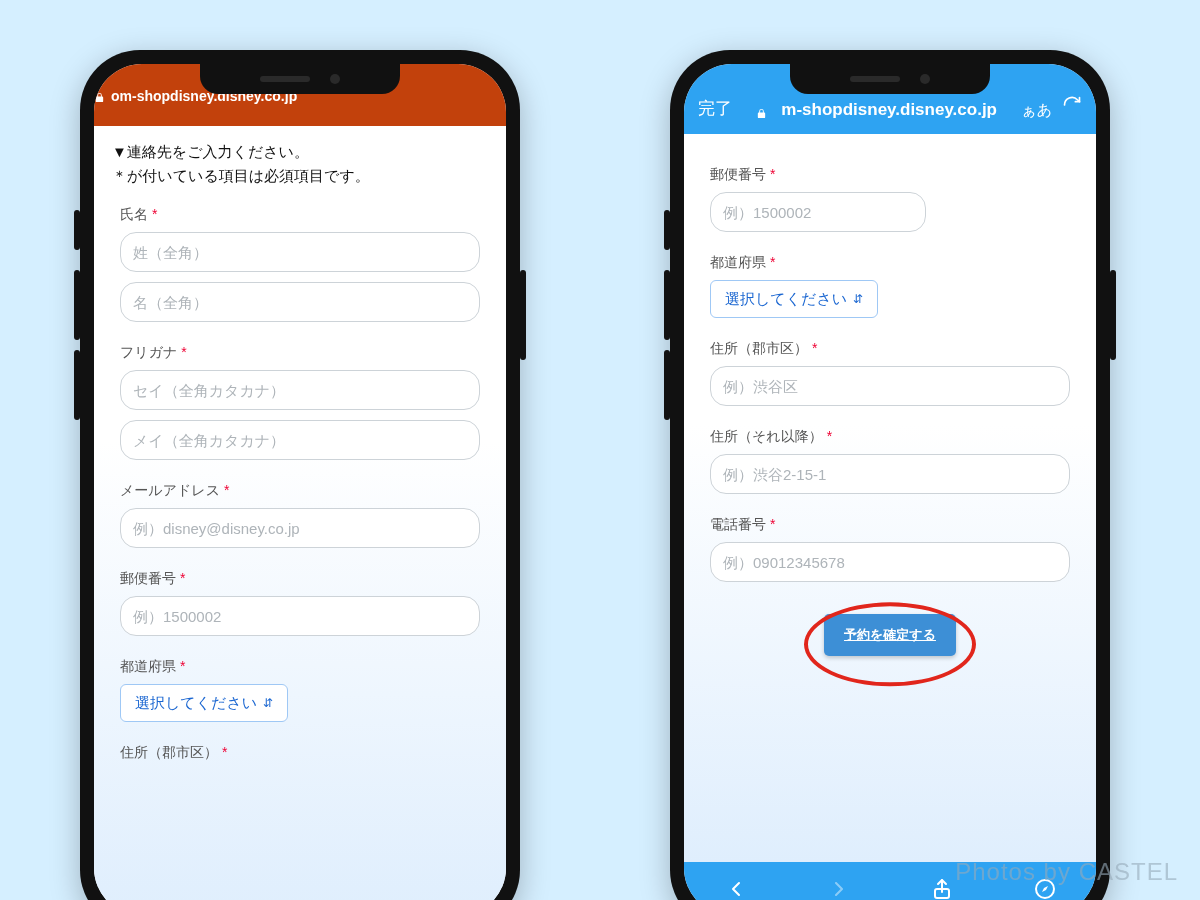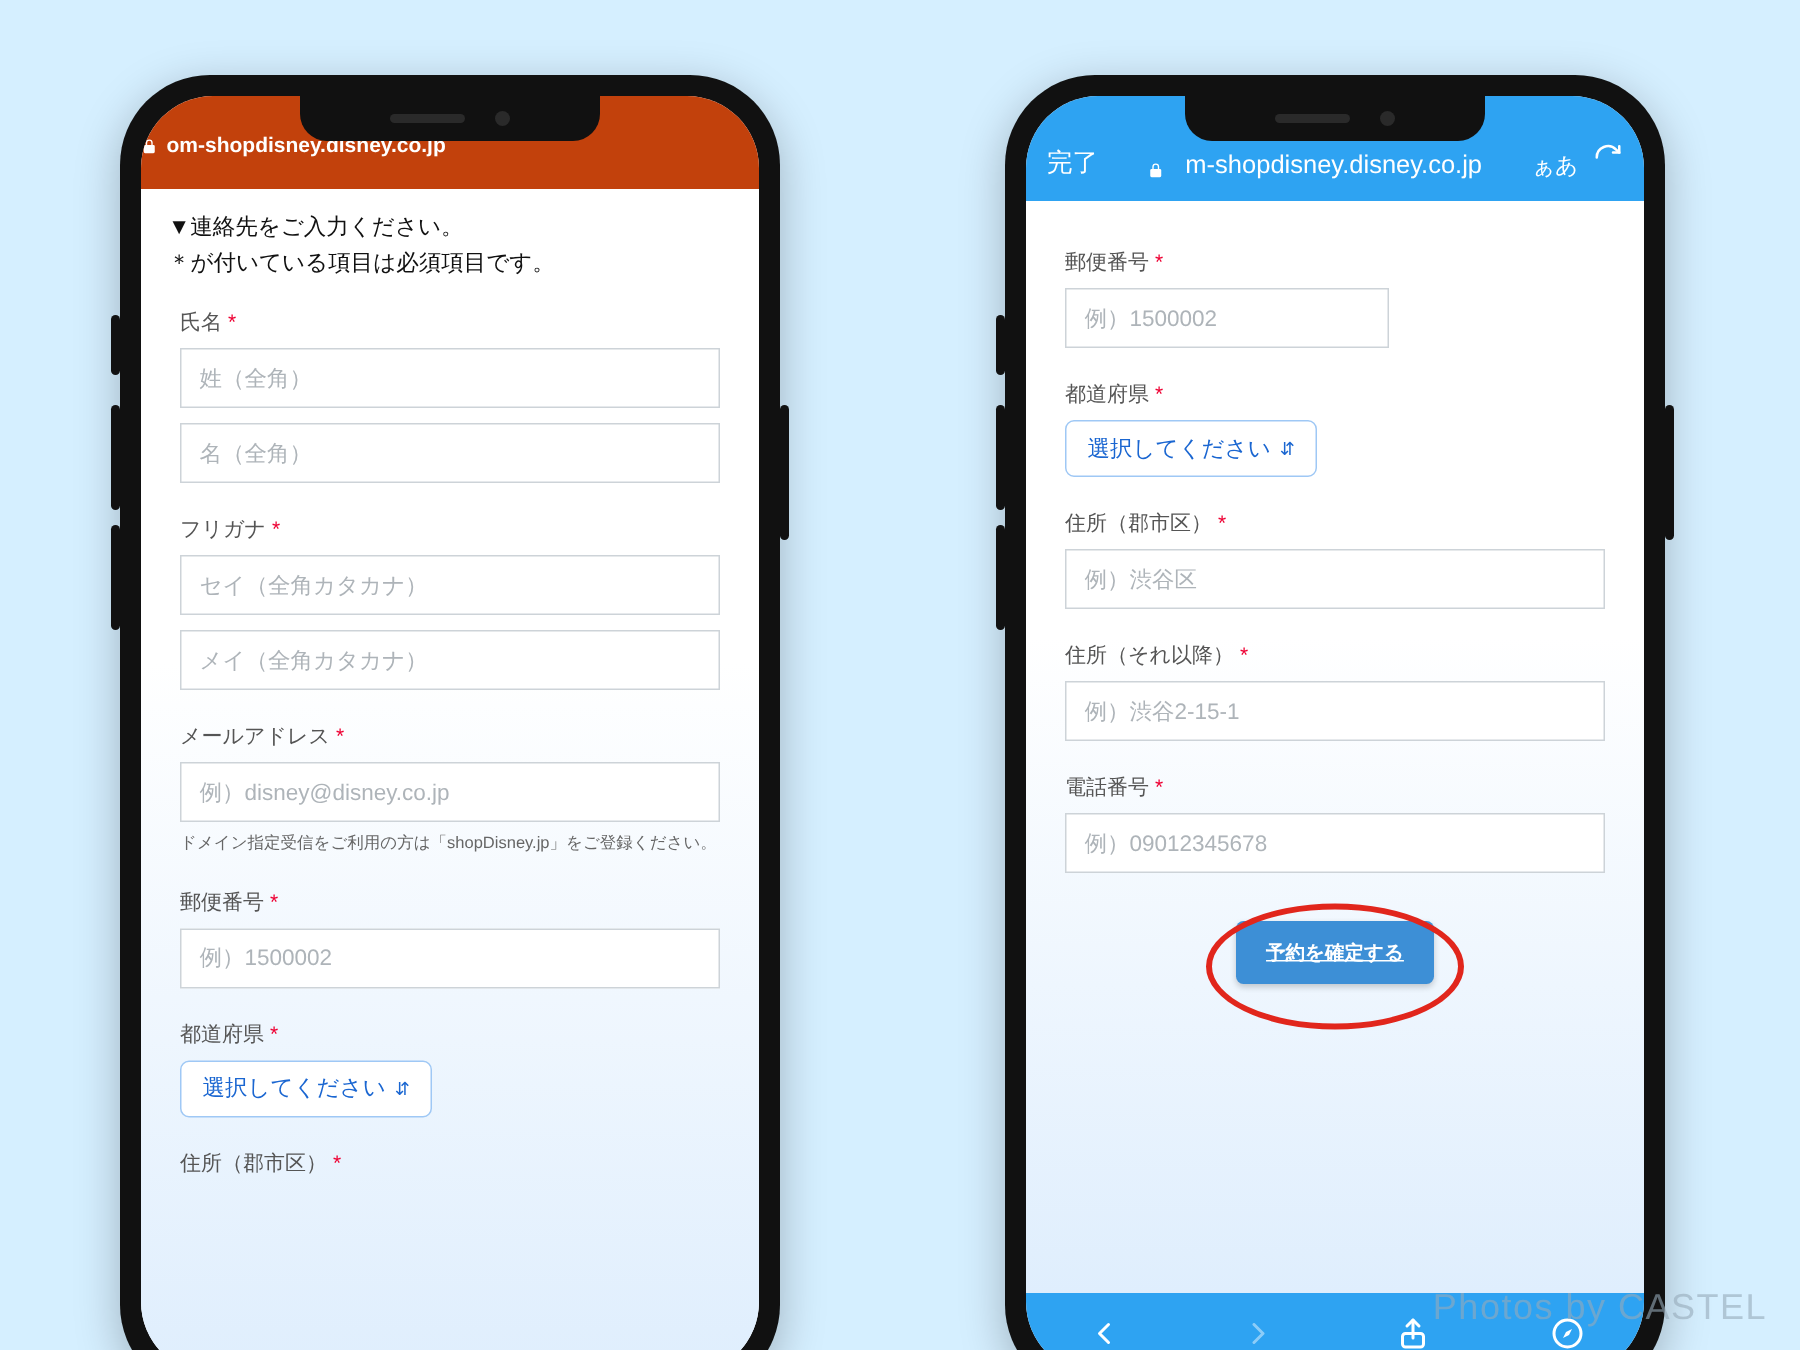--- a/index.html
+++ b/index.html
@@ -71,41 +71,41 @@
   .addrbar2 {
     background:#2ea3f2;
     color:#fff;
     height:70px;
     display:flex; align-items:flex-end;
     padding:0 14px 14px 14px;
     font-size:17px;
     gap:10px;
   }
   .addrbar2 .done { font-size:17px; }
-  .addrbar2 .urlbox { flex:1; display:flex; align-items:center; justify-content:center; gap:14px; font-weight:400; font-size:17px; }
+  .addrbar2 .urlbox { flex:1; display:flex; align-items:center; justify-content:center; gap:14px; font-weight:700; font-size:17px; }
   .addrbar2 .aa { font-size:15px; }
   .addrbar2 .reload svg { width:20px; height:20px; }
 
   .content {
     flex:1;
     overflow:hidden;
     background: linear-gradient(to top, #dfeefd 0%, #ffffff 60%);
     padding: 14px 18px 0 18px;
   }
 
   .intro { font-size:15px; line-height:1.6; color:#111; margin-bottom:18px; }
 
   .fld { margin: 6px 8px 22px 8px; }
   .fld .lab { font-size:14px; color:#555; margin-bottom:8px; }
   .fld .lab .req { color:#e03; margin-left:4px; }
   .fld input.txt {
     width:100%;
     height:40px;
     border:1px solid #cdd3d8;
-    border-radius:0;
+    border-radius:16px;
     padding:0 12px;
     font-size:15px;
     color:#333;
     background:#fff;
   }
   .fld input.txt::placeholder { color:#aeb4b9; }
   .fld input.txt + input.txt { margin-top:10px; }
   .fld .help { font-size:11px; color:#666; line-height:1.5; margin-top:6px; }
 
   .selectlike {
@@ -194,21 +194,20 @@
 
         <div class="fld">
           <div class="lab"><span>フリガナ</span><span class="req">*</span></div>
           <input class="txt" placeholder="セイ（全角カタカナ）" style="">
           <input class="txt" placeholder="メイ（全角カタカナ）" style="">
         </div>
 
         <div class="fld">
           <div class="lab"><span>メールアドレス</span><span class="req">*</span></div>
           <input class="txt" placeholder="例）disney@disney.co.jp" style="">
-          <div class="help">ドメイン指定受信をご利用の方は「shopDisney.jp」をご登録ください。</div>
         </div>
 
         <div class="fld">
           <div class="lab"><span>郵便番号</span><span class="req">*</span></div>
           <input class="txt" placeholder="例）1500002" style="">
         </div>
 
         <div class="fld">
           <div class="lab"><span>都道府県</span><span class="req">*</span></div>
           <div class="selectlike">

